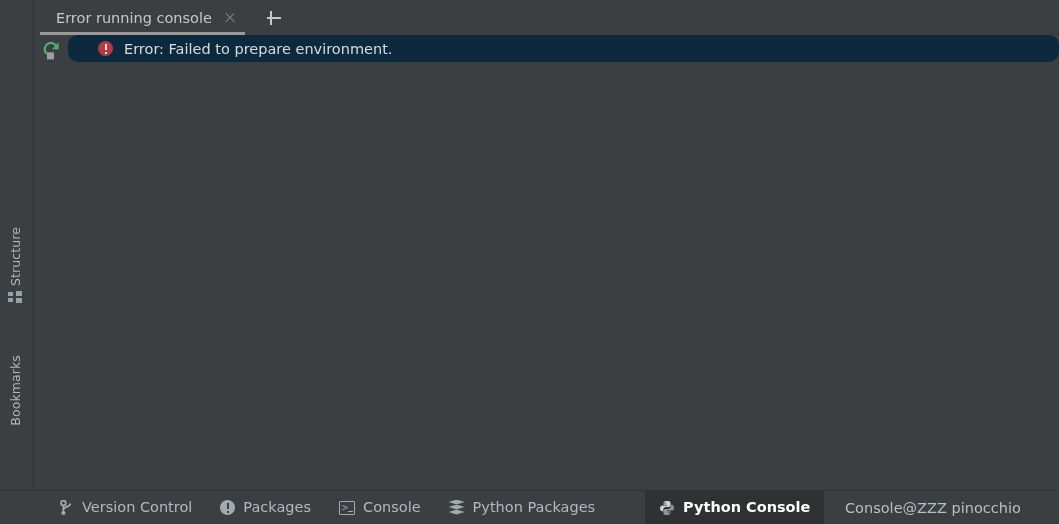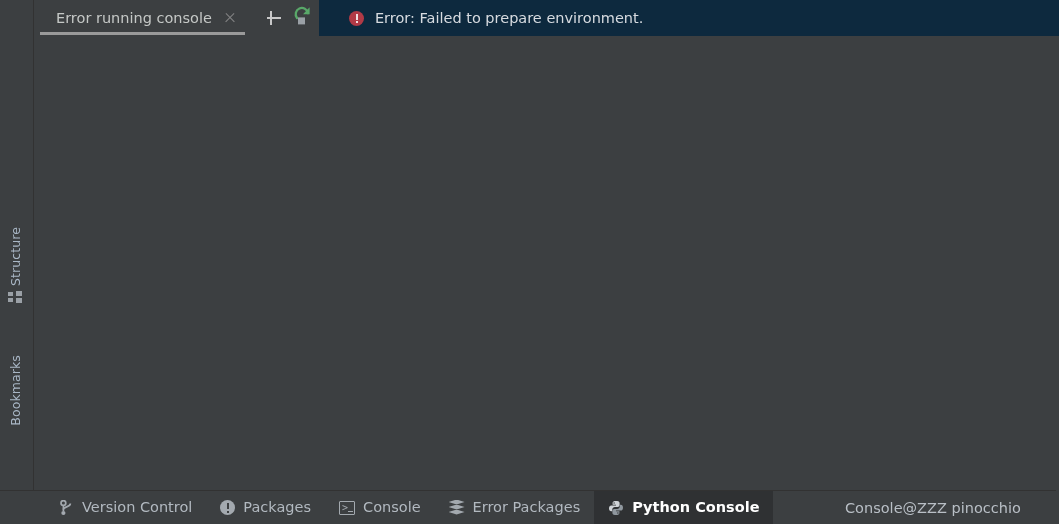--- a/index.html
+++ b/index.html
@@ -86,21 +86,21 @@
     width: 12px;
     height: 16px;
     background: #9aa0a6;
     clip-path: polygon(0 0, 100% 0, 100% 100%, 50% 68%, 0 100%);
   }
 
   
   .console-pane {
     flex: 1;
     display: flex;
-    flex-direction: row;
+    flex-direction: column;
     background: #3c3f41;
     min-width: 0;
   }
 
   
   .console-tabs {
     height: 35px;
     min-height: 35px;
     display: flex;
     align-items: center;
@@ -187,26 +187,27 @@
     display: block;
   }
   .console-output {
     flex: 1;
     min-width: 0;
     background: #3c3f41;
     position: relative;
   }
   .error-line {
     background: #0d293e;
-    height: 36px;
+    height: 27px;
     display: flex;
     align-items: center;
     padding-left: 30px;
     width: 100%;
     box-sizing: border-box;
+    border-radius: 10px;
   }
   .icon-error {
     width: 15px;
     height: 15px;
     border-radius: 50%;
     background: #b13a46;
     position: relative;
     flex: 0 0 auto;
     margin-right: 11px;
   }
@@ -253,20 +254,21 @@
     color: #b2b9c0;
     font-size: 14.5px;
     white-space: nowrap;
     gap: 8px;
     position: relative;
   }
   .sb-item.active {
     background: #2f3133;
     color: #ffffff;
     font-weight: bold;
+    margin-left: 36px;
   }
   .sb-item .sb-label { line-height: 1; }
   .sb-icon {
     width: 16px;
     height: 16px;
     display: inline-block;
     position: relative;
     flex: 0 0 auto;
   }
 
@@ -435,21 +437,21 @@
       <span class="sb-icon icon-terminal"></span>
       <span class="sb-label">Console</span>
     </div>
 
     <div class="sb-item">
       <span class="sb-icon icon-layers">
         <i class="t1"></i>
           <i class="t2"></i>
           <i class="t3"></i>
       </span>
-      <span class="sb-label">Error Packages</span>
+      <span class="sb-label">Python Packages</span>
     </div>
 
     <div class="sb-item active">
       <span class="sb-icon icon-python">
         <svg width="16" height="16" viewBox="0 0 16 16">
           <path d="M7.9 1.1c-2 0-3.3.6-3.3 2v1.7h3.4v.6H3.3C1.9 5.4 1 6.4 1 8.3c0 1.9.8 2.9 2.2 2.9h1.1V9.4c0-1.4 1.2-2.4 2.6-2.4h2.7c1.2 0 2-.9 2-2V3.1c0-1.3-1.1-2-2.4-2zM6.1 2.3c.4 0 .7.3.7.7s-.3.7-.7.7-.7-.3-.7-.7.3-.7.7-.7z" fill="#cfd3d7"></path>
           <path d="M8.1 14.9c2 0 3.3-.6 3.3-2v-1.7H8v-.6h4.7c1.4 0 2.3-1 2.3-2.9 0-1.9-.8-2.9-2.2-2.9h-1.1v1.8c0 1.4-1.2 2.4-2.6 2.4H6.4c-1.2 0-2 .9-2 2v1.9c0 1.3 1.1 2 2.4 2zm1.8-1.2c-.4 0-.7-.3-.7-.7s.3-.7.7-.7.7.3.7.7-.3.7-.7.7z" fill="#8f979e"></path>
         </svg>
       </span>
       <span class="sb-label">Python Console</span>

